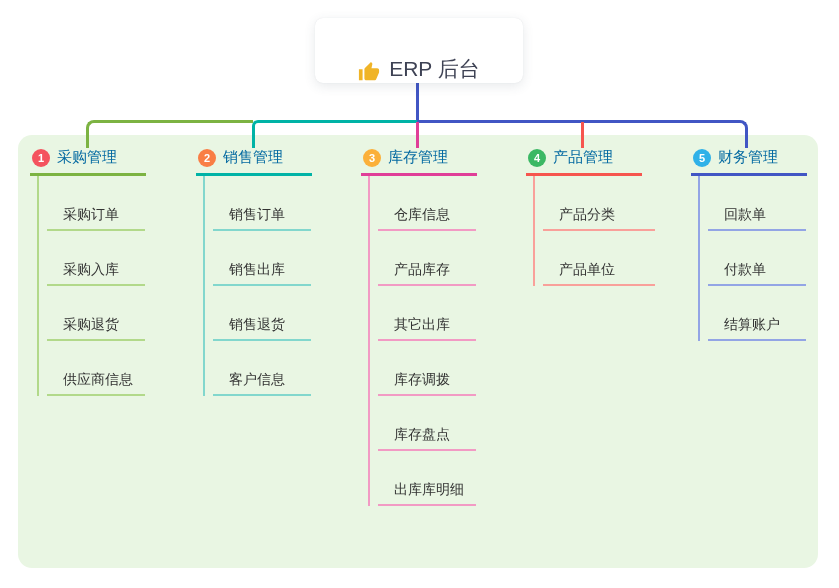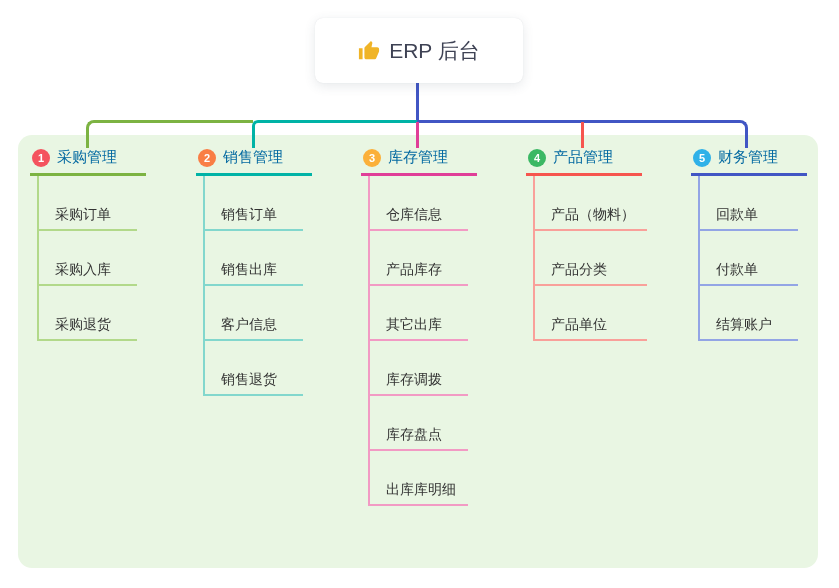--- a/index.html
+++ b/index.html
@@ -5,21 +5,21 @@
   html,body{margin:0;padding:0;background:#ffffff;}
   body{font-family:"Liberation Sans","DejaVu Sans",sans-serif;color:#333;}
   .stage{position:relative;width:839px;height:588px;background:#ffffff;overflow:hidden;}
 
   
   .panel{position:absolute;left:18px;top:135px;width:800px;height:433px;border-radius:14px;background:#e9f6e3;}
 
   
   .root-node{position:absolute;left:315px;top:18px;width:208px;height:65px;background:#ffffff;
     border-radius:8px;box-shadow:0 3px 12px rgba(60,70,90,0.12),0 0 1px rgba(60,70,90,0.15);
-    display:flex;align-items:center;justify-content:center;gap:9px;cursor:pointer;}
+    display:flex;align-items:flex-end;justify-content:center;gap:9px;cursor:pointer;}
   .root-title{font-size:21px;font-weight:500;color:#3e4254;white-space:nowrap;}
   .thumb-icon{width:22px;height:22px;display:block;}
 
   
   .stem{position:absolute;left:416px;top:83px;width:3px;height:39px;}
   .l-left{position:absolute;top:120px;height:28px;border-style:solid;background:transparent;box-sizing:border-box;}
   .l-green{left:86px;width:167px;border-width:3px 0 0 3px;border-top-left-radius:8px;}
   .l-teal{left:252px;width:165px;border-width:3px 0 0 3px;border-top-left-radius:6px;}
   .l-blue{left:417px;top:120px;width:331px;height:28px;position:absolute;border-style:solid;
     border-width:3px 3px 0 0;border-top-right-radius:8px;box-sizing:border-box;background:transparent;}
@@ -29,21 +29,21 @@
 
   
   .branch{position:absolute;top:146px;width:116px;}
   .branch-header{display:flex;align-items:center;gap:7px;padding:2px 0 6px 2px;
     border-bottom:3px solid var(--c);cursor:pointer;}
   .badge{width:18px;height:18px;border-radius:50%;background:var(--badge);color:#fff;
     font-size:11px;font-weight:700;display:flex;align-items:center;justify-content:center;flex:0 0 18px;}
   .branch-label{font-size:15px;font-weight:500;color:#0369a1;white-space:nowrap;}
   .branch-items{margin-left:7px;border-left:2px solid var(--cl);}
   .item{box-sizing:border-box;width:98px;padding:29px 0 5px 16px;border-bottom:2px solid var(--cl);
-    font-size:14px;line-height:19px;color:#333;white-space:nowrap;cursor:pointer;}
+    font-size:14px;line-height:19px;color:#333;white-space:nowrap;cursor:pointer;margin-left:8px;}
   .branch-4 .item{width:112px;}
 
   .b1{left:30px;} .b2{left:196px;} .b3{left:361px;} .b4{left:526px;} .b5{left:691px;}
 </style>
 </head>
 <body>
 
 <div class="stage">
 
   <div class="panel" style="background: rgb(233, 246, 227);"></div>
@@ -64,33 +64,34 @@
 
   <div class="branch b1" style="--c: #7cb342; --cl: #b2d98a; --badge: #f4535e;">
     <div class="branch-header">
       <span class="badge">1</span>
       <span class="branch-label">采购管理</span>
     </div>
     <div class="branch-items">
       <div class="item">采购订单</div>
       <div class="item">采购入库</div>
       <div class="item">采购退货</div>
+      <div class="item">供应商信息</div>
     </div>
   </div>
 
   <div class="branch b2" style="--c: #00b3a6; --cl: #82d7cd; --badge: #f97e45;">
     <div class="branch-header">
       <span class="badge">2</span>
       <span class="branch-label">销售管理</span>
     </div>
     <div class="branch-items">
       <div class="item">销售订单</div>
       <div class="item">销售出库</div>
+      <div class="item">销售退货</div>
       <div class="item">客户信息</div>
-      <div class="item">销售退货</div>
     </div>
   </div>
 
   <div class="branch b3 branch-3" style="--c: #e03e98; --cl: #f29ac4; --badge: #fbb03a;">
     <div class="branch-header">
       <span class="badge">3</span>
       <span class="branch-label">库存管理</span>
     </div>
     <div class="branch-items">
       <div class="item">仓库信息</div>
@@ -101,21 +102,20 @@
       <div class="item">出库库明细</div>
     </div>
   </div>
 
   <div class="branch b4 branch-4" style="--c: #f6554e; --cl: #f9a09a; --badge: #3bb864;">
     <div class="branch-header">
       <span class="badge">4</span>
       <span class="branch-label">产品管理</span>
     </div>
     <div class="branch-items">
-      <div class="item">产品（物料）</div>
       <div class="item">产品分类</div>
       <div class="item">产品单位</div>
     </div>
   </div>
 
   <div class="branch b5" style="--c: #4156c4; --cl: #93a5e5; --badge: #2fb1e8;">
     <div class="branch-header">
       <span class="badge">5</span>
       <span class="branch-label">财务管理</span>
     </div>

